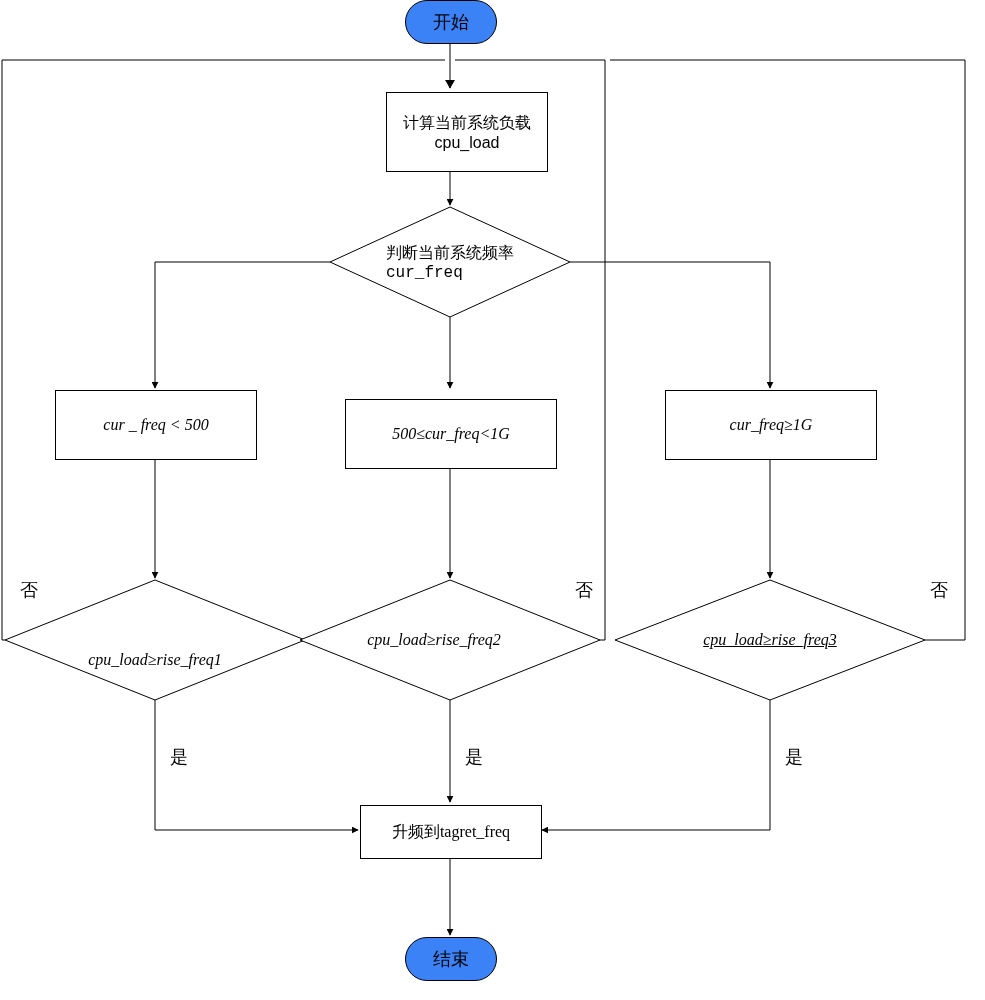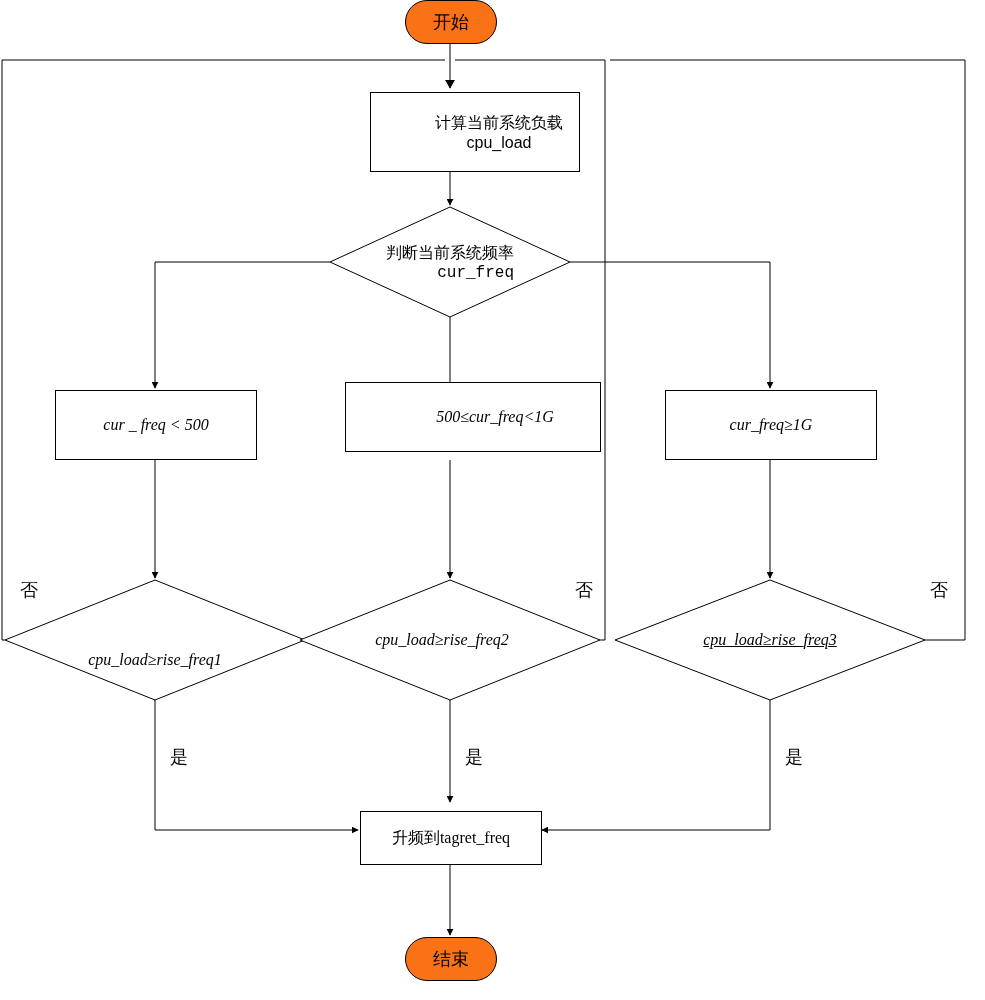--- a/index.html
+++ b/index.html
@@ -20,36 +20,36 @@
     display: flex;
     flex-direction: column;
     justify-content: center;
     align-items: center;
     font-size: 16px;
   }
   .terminal {
     position: absolute;
     border: 1px solid #000;
     border-radius: 999px;
-    background: #f97316;
+    background: #3b82f6;
     text-align: center;
     display: flex;
     justify-content: center;
     align-items: center;
     font-size: 18px;
   }
   .diamond-holder {
     position: absolute;
     display: flex;
     justify-content: center;
     align-items: center;
   }
   .diamond-label {
     position: relative;
-    text-align: right;
+    text-align: left;
     font-size: 16px;
     background: transparent;
     z-index: 2;
   }
   .italic { font-style: italic; font-family: "Times New Roman", serif; }
   .edge-label {
     position: absolute;
     font-size: 18px;
     background: #fff;
   }
@@ -102,53 +102,53 @@
 
   <polyline points="925,640 965,640 965,60 610,60" fill="none" stroke="#000"></polyline>
 
   <line x1="450" y1="858" x2="450" y2="935" stroke="#000" marker-end="url(#arrow)"></line>
 </svg>
 
 <div class="terminal" style="left:405px; top:0px; width:90px; height:42px;">开始</div>
 
 <div class="terminal" style="left:405px; top:937px; width:90px; height:42px;font-family:Liberation Mono, monospace;">结束</div>
 
-<div class="box" style="left:370px; top:92px; width:160px; height:78px;padding-left:48px;">
+<div class="box" style="left:386px; top:92px; width:160px; height:78px;">
   <span>计算当前系统负载</span>
   <span style="font-family:Liberation Sans, sans-serif">cpu_load</span>
 </div>
 
 <div class="diamond-holder" style="left:330px; top:207px; width:240px; height:110px;">
   <div class="diamond-label">
     <div>判断当前系统频率</div>
     <div style="font-family:Liberation Mono, monospace">cur_freq</div>
   </div>
 </div>
 
 <div class="box" style="left:55px; top:390px; width:200px; height:68px;">
   <span class="italic">cur _ freq &lt; 500</span>
 </div>
-<div class="box" style="left:345px; top:382px; width:210px; height:68px;padding-left:44px;">
+<div class="box" style="left:345px; top:399px; width:210px; height:68px;">
   <span class="italic">500≤cur_freq&lt;1G</span>
 </div>
 <div class="box" style="left:665px; top:390px; width:210px; height:68px;">
   <span class="italic">cur_freq≥1G</span>
 </div>
 
 <div class="diamond-holder" style="left:5px; top:600px; width:300px; height:120px;">
   <div class="diamond-label italic">cpu_load≥rise_freq1</div>
 </div>
-<div class="diamond-holder" style="left:292px; top:580px; width:300px; height:120px;">
+<div class="diamond-holder" style="left:284px; top:580px; width:300px; height:120px;">
   <div class="diamond-label italic">cpu_load≥rise_freq2</div>
 </div>
 <div class="diamond-holder" style="left:615px; top:580px; width:310px; height:120px;text-decoration:underline;">
   <div class="diamond-label italic">cpu_load≥rise_freq3</div>
 </div>
 
-<div class="box" style="left:360px; top:805px; width:180px; height:52px;margin-top:6px;">
+<div class="box" style="left:360px; top:805px; width:180px; height:52px;">
   <span>升频到tagret_freq</span>
 </div>
 
 <div class="edge-label" style="left:170px; top:745px;">是</div>
 <div class="edge-label" style="left:465px; top:745px;">是</div>
 <div class="edge-label" style="left:785px; top:745px;">是</div>
 
 <div class="edge-label" style="left:20px; top:578px;">否</div>
 <div class="edge-label" style="left:575px; top:578px;">否</div>
 <div class="edge-label" style="left:930px; top:578px;">否</div>

